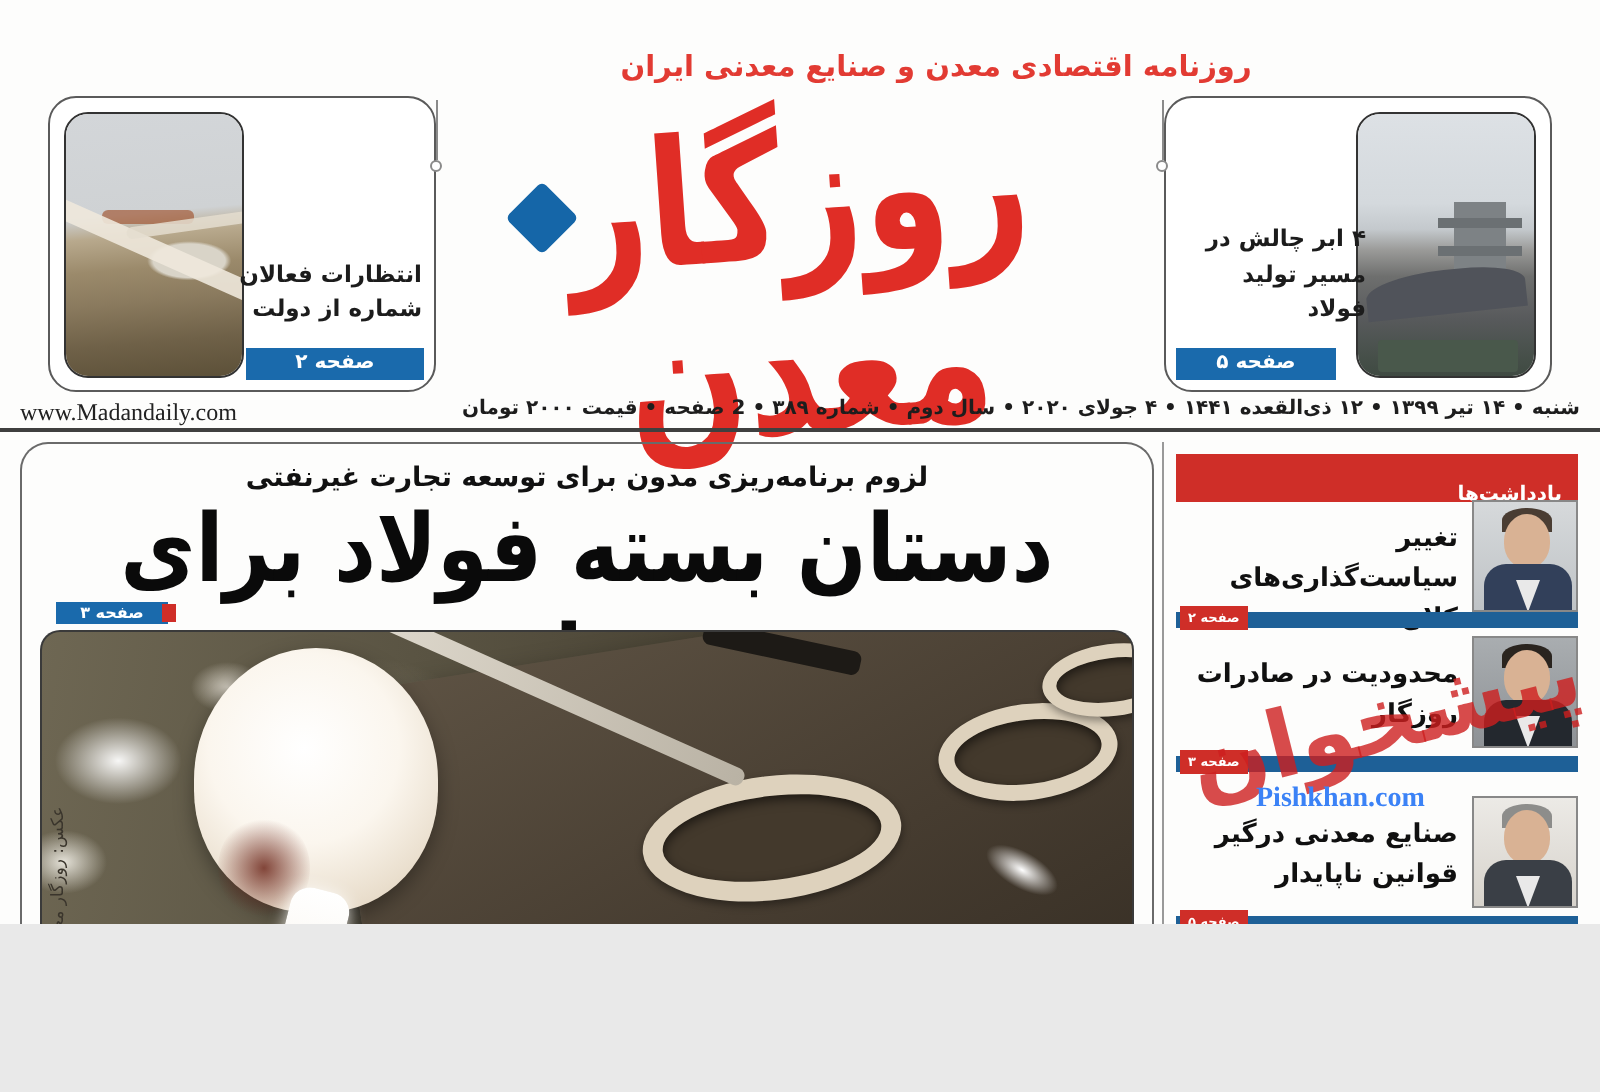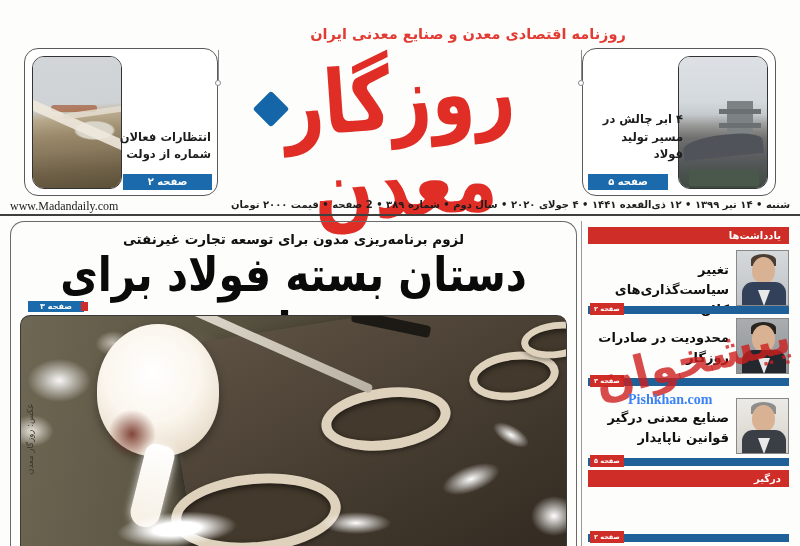--- a/index.html
+++ b/index.html
@@ -1,18 +1,18 @@
 <!DOCTYPE html>
 <html lang="fa"><head>
 <meta charset="utf-8">
 <style>
   * { margin:0; padding:0; box-sizing:border-box; }
   html,body { background:#e9e9e9; }
   .page {
-    position:relative; width:800px; height:546px; background:#fdfdfc;
+    position:relative; width:800px; height:462px; background:#fdfdfc;
     font-family:"DejaVu Sans", sans-serif; overflow:hidden;
     box-shadow:0 0 6px rgba(0,0,0,.25);
   }
   .rtl { direction:rtl; unicode-bidi:embed; }
 
   
   .tagline {
     position:absolute; top:26px; right:172px; width:320px;
     color:#e23b33; font-weight:bold; font-size:14.5px; text-align:center;
   }
@@ -181,21 +181,21 @@
   .s4 { left:510px; top:180px; width:46px; height:40px; }
   .photo-credit {
     position:absolute; left:-27px; top:118px; font-size:8.5px; color:#3a352c;
     transform:rotate(-90deg); letter-spacing:1px; white-space:nowrap;
   }
 
   
   .side-divider { position:absolute; left:581px; top:221px; width:1px; height:325px; background:#999; }
   .side-header {
     position:absolute; left:588px; width:201px; height:17px; background:#cf2e28;
-    color:#fff; font-size:10px; font-weight:bold; line-height:17px; padding:0 8px; text-align:right;
+    color:#fff; font-size:10px; font-weight:bold; line-height:17px; padding:12px 8px; text-align:right;
   }
   .hdr-notes  { top:227px; }
   .hdr-report { top:470px; background:#cf2e28; }
   .note { position:absolute; left:588px; width:201px; }
   .n1 { top:250px; } .n2 { top:318px; } .n3 { top:398px; }
   .note .headshot {
     position:absolute; right:0; top:0; width:53px; height:56px; border:1px solid #888; overflow:hidden;
   }
   .note .ntitle {
     position:absolute; right:60px; left:0; top:10px; text-align:right;

